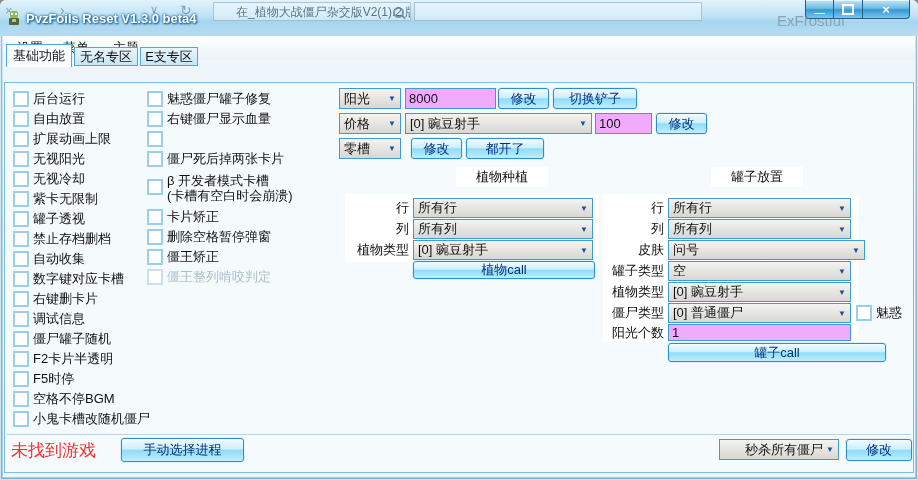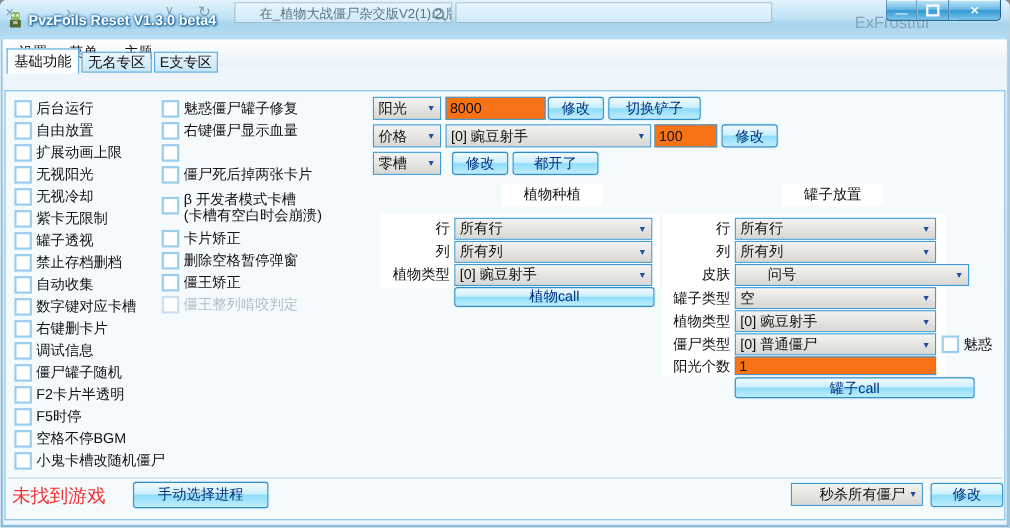--- a/index.html
+++ b/index.html
@@ -56,21 +56,21 @@
   .two-lines{line-height:15px;padding-top:4px;}
   .combo{position:absolute;box-sizing:border-box;height:21px;border:1px solid #3d9cd6;
     background:linear-gradient(180deg,#f3f3f1,#d9d7d3);display:flex;align-items:center;}
   .combo.sm{height:20px;}
   .combo .t{flex:1;padding:0 4px;white-space:nowrap;overflow:hidden;}
   .combo .a{width:16px;text-align:center;font-size:8px;color:#1c4f9c;}
   .btn{position:absolute;box-sizing:border-box;border:1px solid #2f8ec9;border-radius:3px;
     background:linear-gradient(180deg,#f2fbff 0%,#cdeffd 45%,#8fddf9 52%,#c0edfc 100%);
     color:#00317e;font-size:13px;text-align:center;font-family:inherit;padding:0;
     box-shadow:0 0 0 1px rgba(220,240,250,.9);cursor:default;}
-  .input{position:absolute;box-sizing:border-box;border:1px solid #3d9cd6;background:#f97316;
+  .input{position:absolute;box-sizing:border-box;border:1px solid #3d9cd6;background:#f0abfc;
     font-size:13px;padding:0 3px;font-family:inherit;color:#111;}
   .sec-h{position:absolute;background:#fff;text-align:center;line-height:20px;height:20px;}
   .flabel{position:absolute;text-align:right;height:20px;line-height:20px;white-space:nowrap;}
   .sep{position:absolute;left:2px;top:351px;width:904px;border-top:1px solid #b9d5e8;}
   .status{position:absolute;left:6px;top:356px;height:24px;line-height:24px;font-size:17px;color:#f23030;}
 </style>
 </head>
 <body>
 
 <div class="window">
@@ -288,21 +288,21 @@
       <div class="combo sm" style="left:663px;top:115px;width:183px;">
           <span class="t">所有行</span>
           <span class="a">▼</span>
         </div>
       <span class="flabel" style="left:545px;top:136px;width:114px;">列</span>
       <div class="combo sm" style="left:663px;top:136px;width:183px;">
           <span class="t">所有列</span>
           <span class="a">▼</span>
         </div>
       <span class="flabel" style="left:545px;top:157px;width:114px;">皮肤</span>
-      <div class="combo sm" style="left:663px;top:157px;width:213px;padding-left:25px;">
+      <div class="combo sm" style="left:663px;top:157px;width:197px;">
           <span class="t">问号</span>
           <span class="a">▼</span>
         </div>
       <span class="flabel" style="left:545px;top:178px;width:114px;">罐子类型</span>
       <div class="combo sm" style="left:663px;top:178px;width:183px;">
           <span class="t">空</span>
           <span class="a">▼</span>
         </div>
       <span class="flabel" style="left:545px;top:199px;width:114px;">植物类型</span>
       <div class="combo sm" style="left:663px;top:199px;width:183px;">

